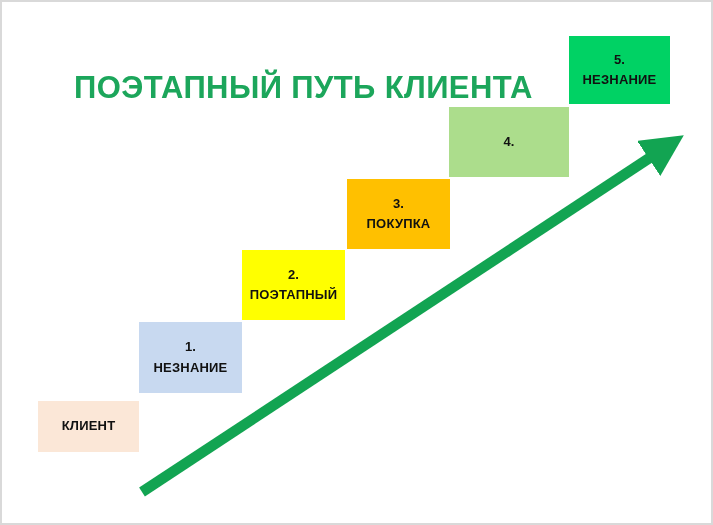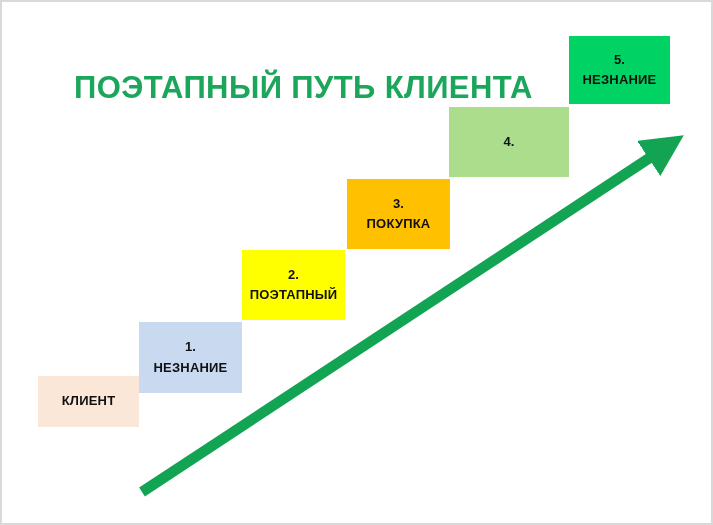--- a/index.html
+++ b/index.html
@@ -26,21 +26,21 @@
     flex-direction:column;
     align-items:center;
     justify-content:center;
     text-align:center;
     font-size:13px;
     font-weight:bold;
     color:#111111;
     line-height:1.55;
     letter-spacing:0.2px;
   }
-  .box-client { left:36px;  top:374px; width:101px; height:51px; }
+  .box-client { left:36px;  top:399px; width:101px; height:51px; }
   .box-s1     { left:137px; top:320px; width:103px; height:71px; }
   .box-s2     { left:240px; top:248px; width:103px; height:70px; }
   .box-s3     { left:345px; top:177px; width:103px; height:70px; }
   .box-s4     { left:447px; top:105px; width:120px; height:70px; }
   .box-s5     { left:567px; top:34px;  width:101px; height:68px; }
   .arrow-svg {
     position:absolute;
     left:0; top:0;
     width:713px; height:525px;
     pointer-events:none;

